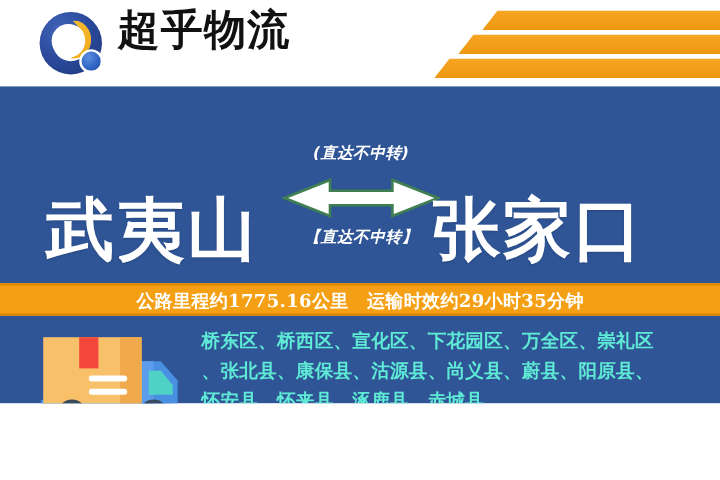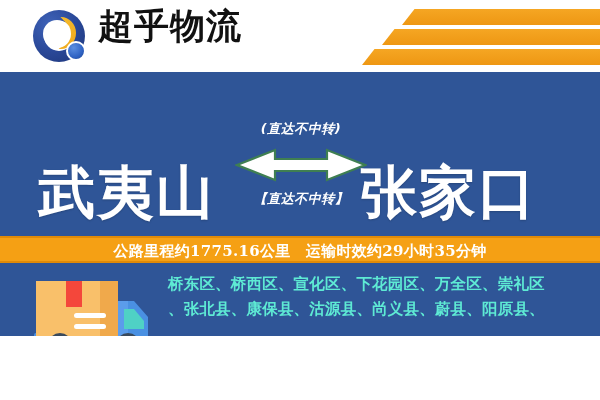--- a/index.html
+++ b/index.html
@@ -201,18 +201,19 @@
         <circle cx="32" cy="72" r="12" fill="#3a4a5c"></circle>
         <circle cx="32" cy="72" r="5.5" fill="#cfd4da"></circle>
         <circle cx="100" cy="72" r="12" fill="#3a4a5c"></circle>
         <circle cx="100" cy="72" r="5.5" fill="#cfd4da"></circle>
       </svg>
     </div>
 
     <div class="areas">
       <div>桥东区、桥西区、宣化区、下花园区、万全区、崇礼区</div>
       <div>、张北县、康保县、沽源县、尚义县、蔚县、阳原县、</div>
+      <div>怀安县、怀来县、涿鹿县、赤城县</div>
     </div>
 
     <div class="road"></div>
   </div>
 
 </div>
 
 </body></html>

